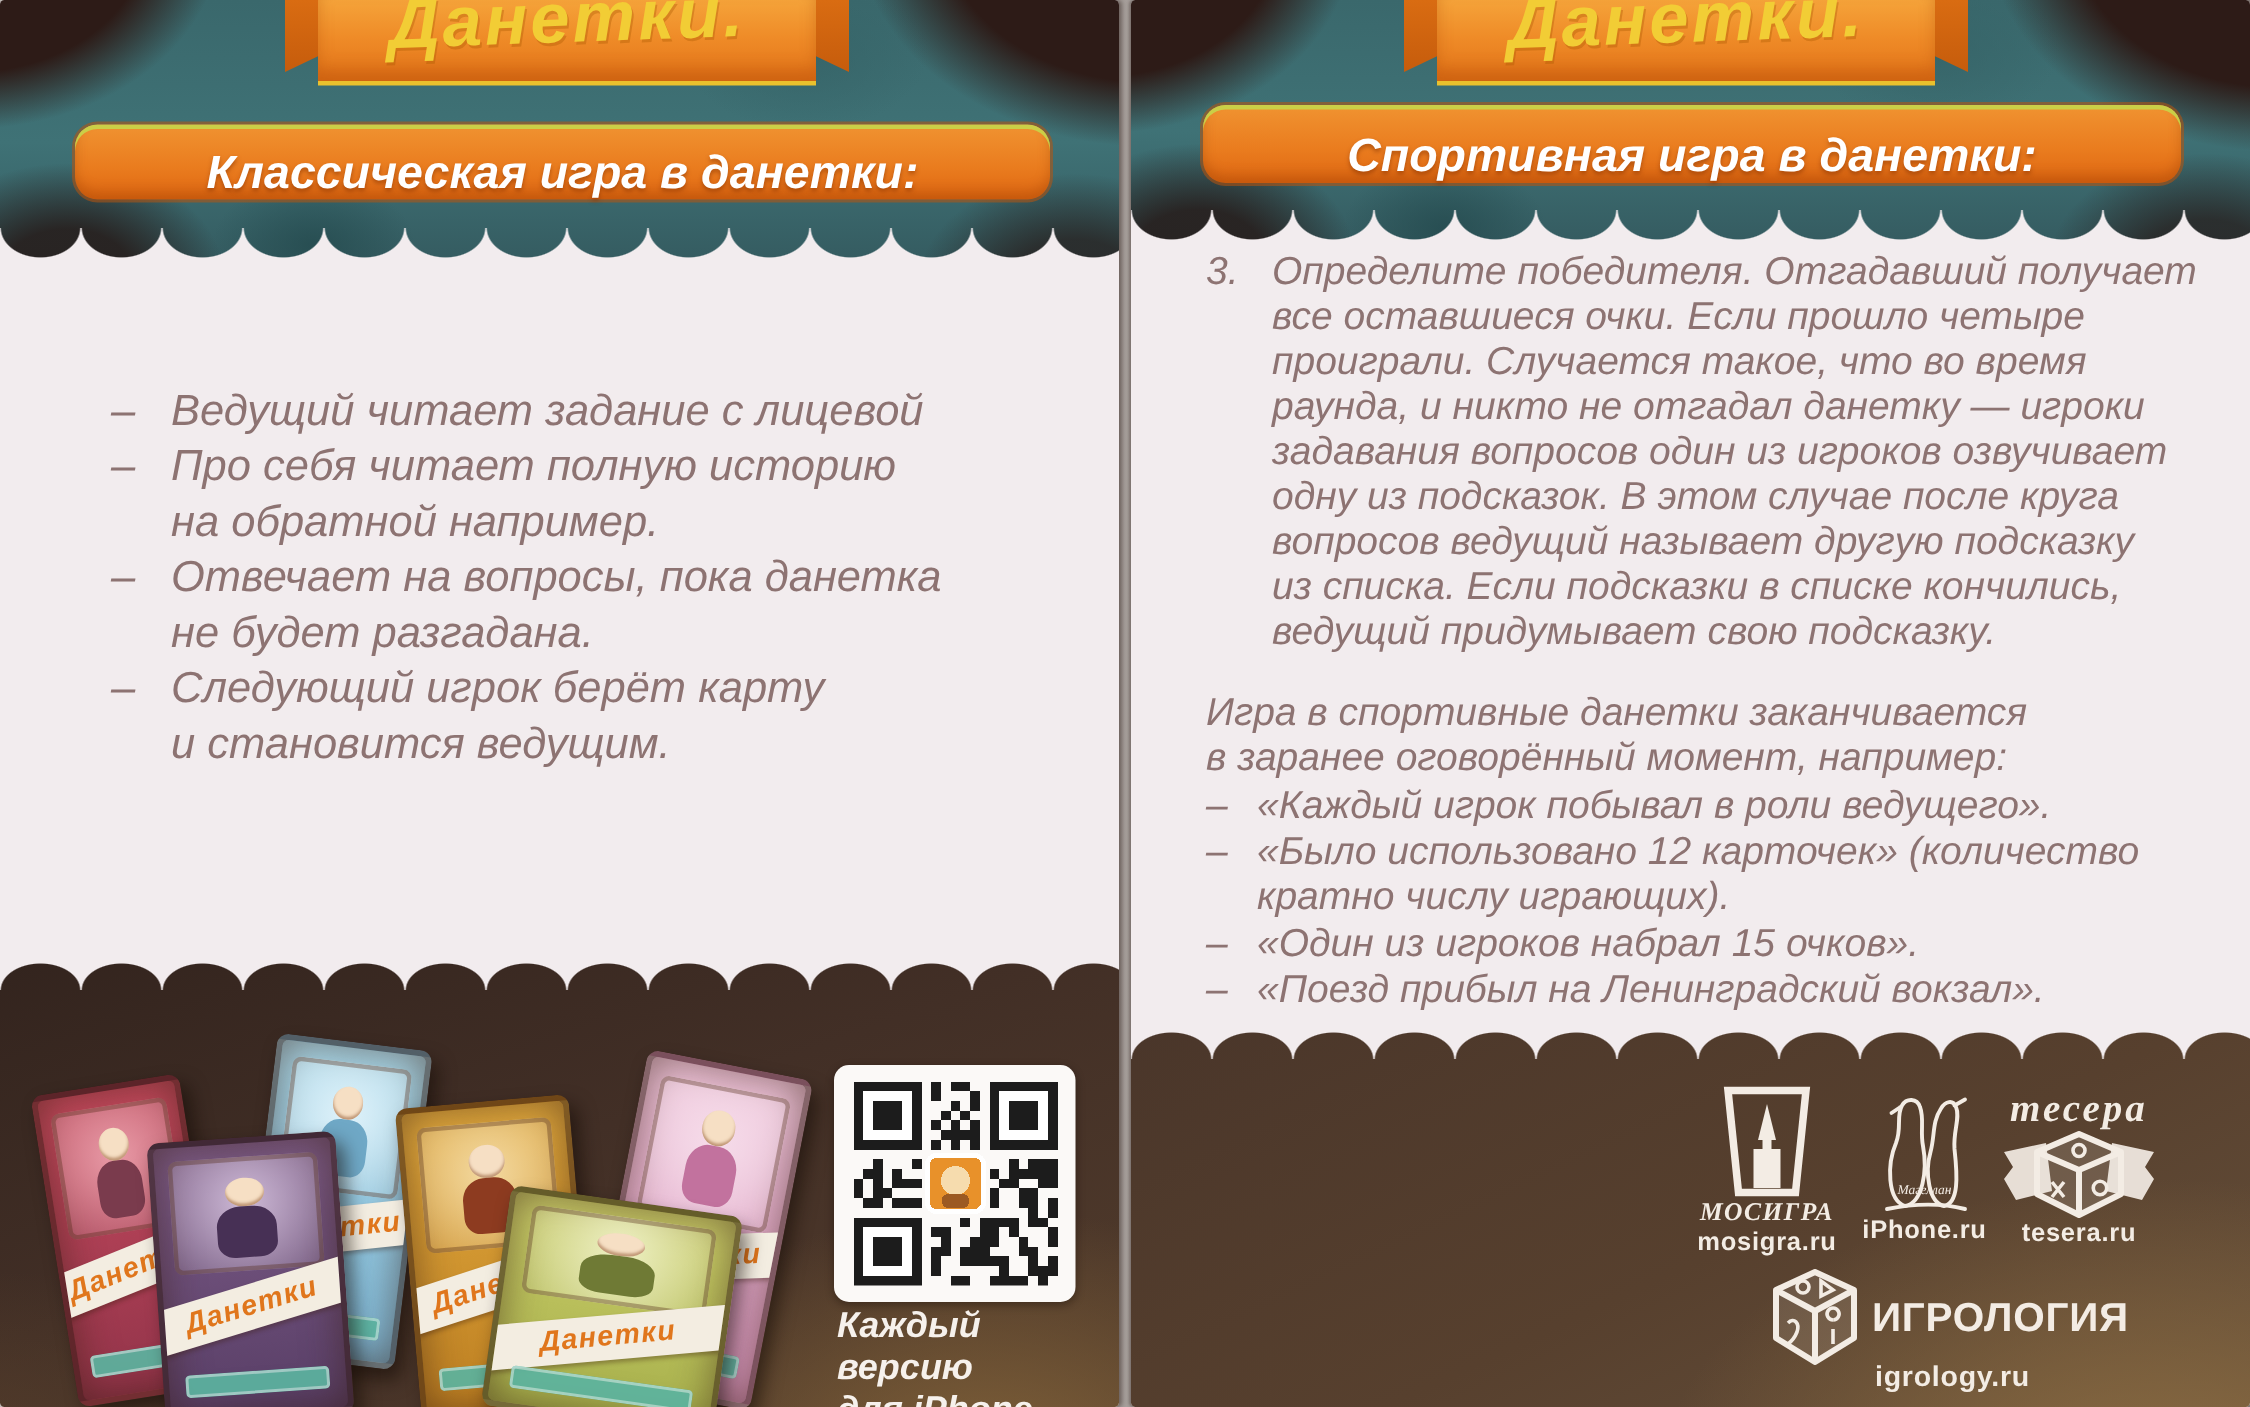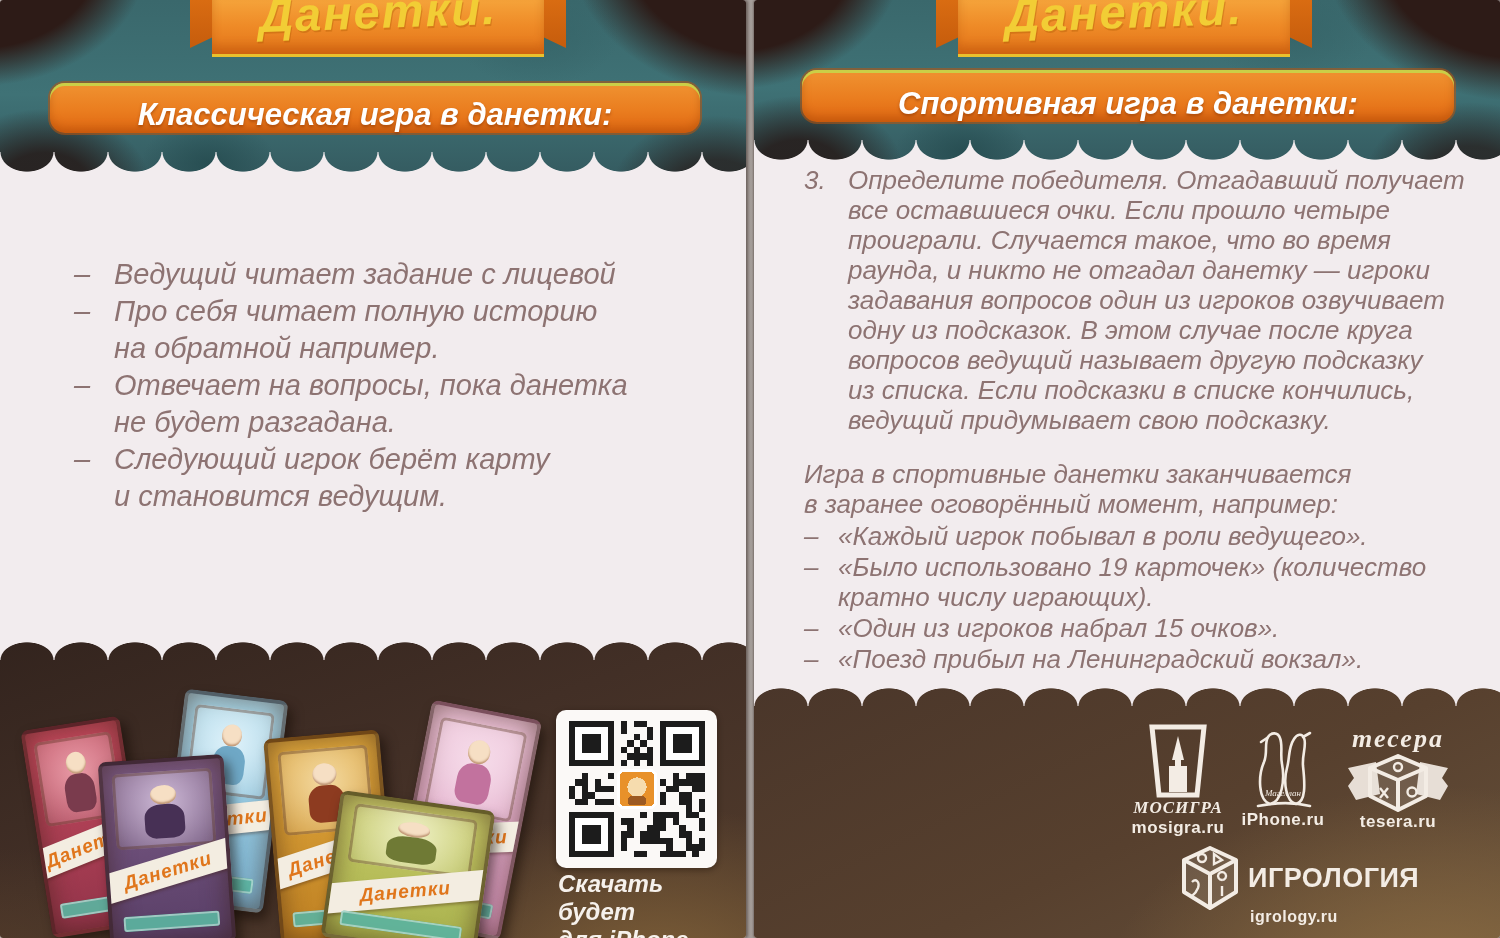--- a/index.html
+++ b/index.html
@@ -109,26 +109,26 @@
   .qr-plate svg{width:138px;height:136px;}
   .qr-caption{position:absolute;left:558px;top:870px;color:#f6f1ec;font-style:italic;font-weight:bold;
     font-size:24px;line-height:28px;}
 
   
   .partner{position:absolute;color:#f3ece4;text-align:center;}
   .partner .pname{font-family:"Liberation Serif",serif;font-weight:bold;font-style:italic;font-size:17px;letter-spacing:1px;}
   .partner .purl{font-weight:bold;font-size:17px;font-style:normal;letter-spacing:.5px;}
   .p-mosigra{left:376px;top:36px;width:96px;}
   .p-mglan{left:486px;top:36px;width:86px;}
-  .p-tesera{left:584px;top:36px;width:120px;}
+  .p-tesera{left:572px;top:36px;width:120px;}
   .p-tesera .pname{font-size:26px;letter-spacing:2px;}
   .p-igrology{left:426px;top:158px;width:260px;text-align:left;}
   .p-igrology .row{display:flex;align-items:center;gap:8px;}
   .p-igrology .pname{font-family:"Liberation Sans",sans-serif;font-style:normal;font-size:27px;letter-spacing:.5px;}
-  .p-igrology .purl{font-size:16px;margin-left:70px;margin-top:-2px;}
+  .p-igrology .purl{font-size:19px;margin-left:70px;margin-top:-2px;}
   .licon{display:block;margin:0 auto;}
 </style>
 </head>
 <body>
 
 <div class="stage">
 
   <div class="card card-left">
     <div class="top-deco">
       <div class="ribbon">
@@ -345,21 +345,21 @@
             <rect x="2" y="16" width="3" height="3"></rect>
         </g>
         <g>
           <rect x="7.6" y="7.6" width="5.8" height="5.8" rx="1" fill="#e8912a" stroke="#fff" stroke-width="0.5"></rect>
           <circle cx="10.5" cy="10.2" r="1.5" fill="#f6dcae"></circle>
           <rect x="9.1" y="11.6" width="2.8" height="1.4" rx="0.6" fill="#9c5a22"></rect>
         </g>
       </svg>
     </div>
     <div class="qr-caption">
-      <div>Скачать будет</div>
+      <div>Каждый версию</div>
       <div>для iPhone</div>
     </div>
   </div>
 
   <div class="card card-right">
     <div class="top-deco">
       <div class="ribbon">
         <div class="fold fold-l"></div>
         <div class="fold fold-r"></div>
         <div class="ribbon-body">
@@ -393,21 +393,21 @@
       <div class="examples">
         <div class="example">
           <span class="dash">–</span>
           <div>
               <div>«Каждый игрок побывал в роли ведущего».</div>
             </div>
         </div>
         <div class="example">
           <span class="dash">–</span>
           <div>
-              <div>«Было использовано 19 карточек» (количество</div>
+              <div>«Было использовано 12 карточек» (количество</div>
                <div>кратно числу играющих).</div>
             </div>
         </div>
         <div class="example">
           <span class="dash">–</span>
           <div>
               <div>«Один из игроков набрал 15 очков».</div>
             </div>
         </div>
         <div class="example">

